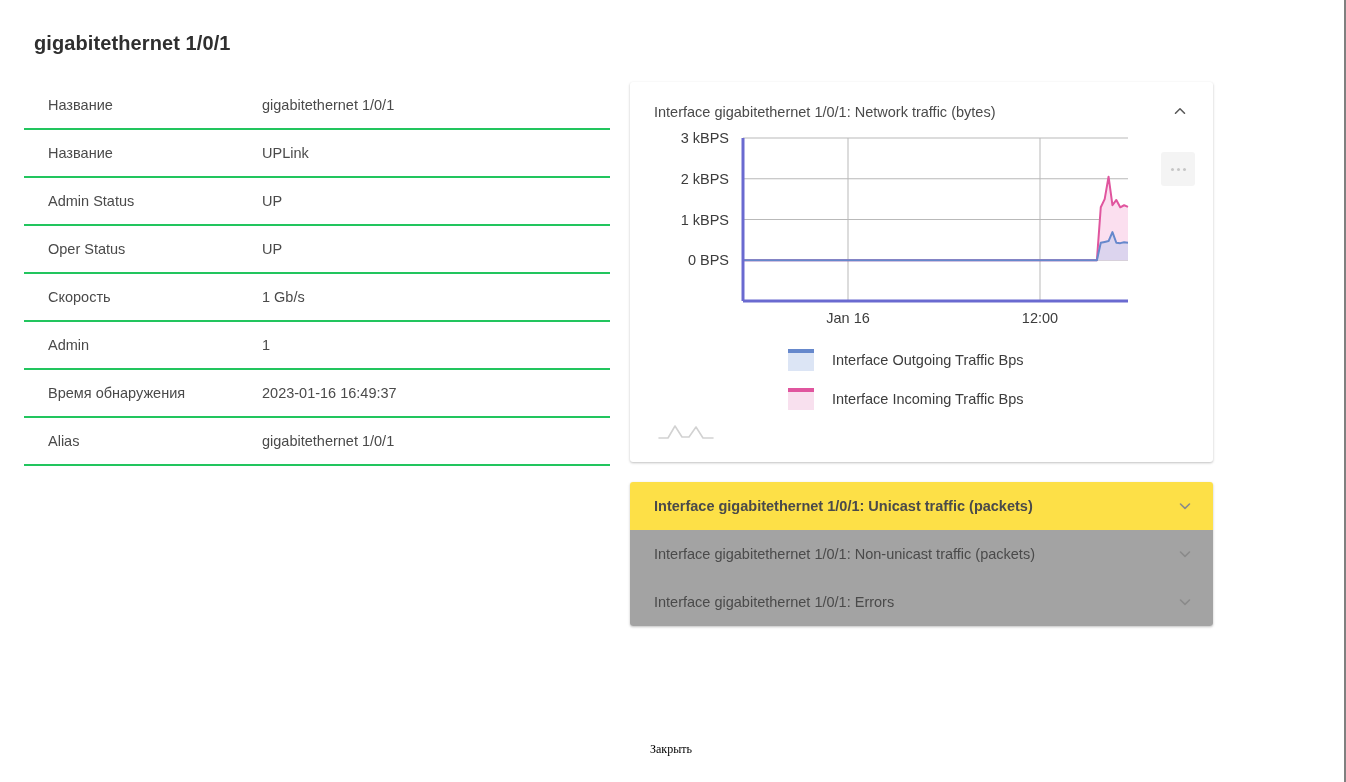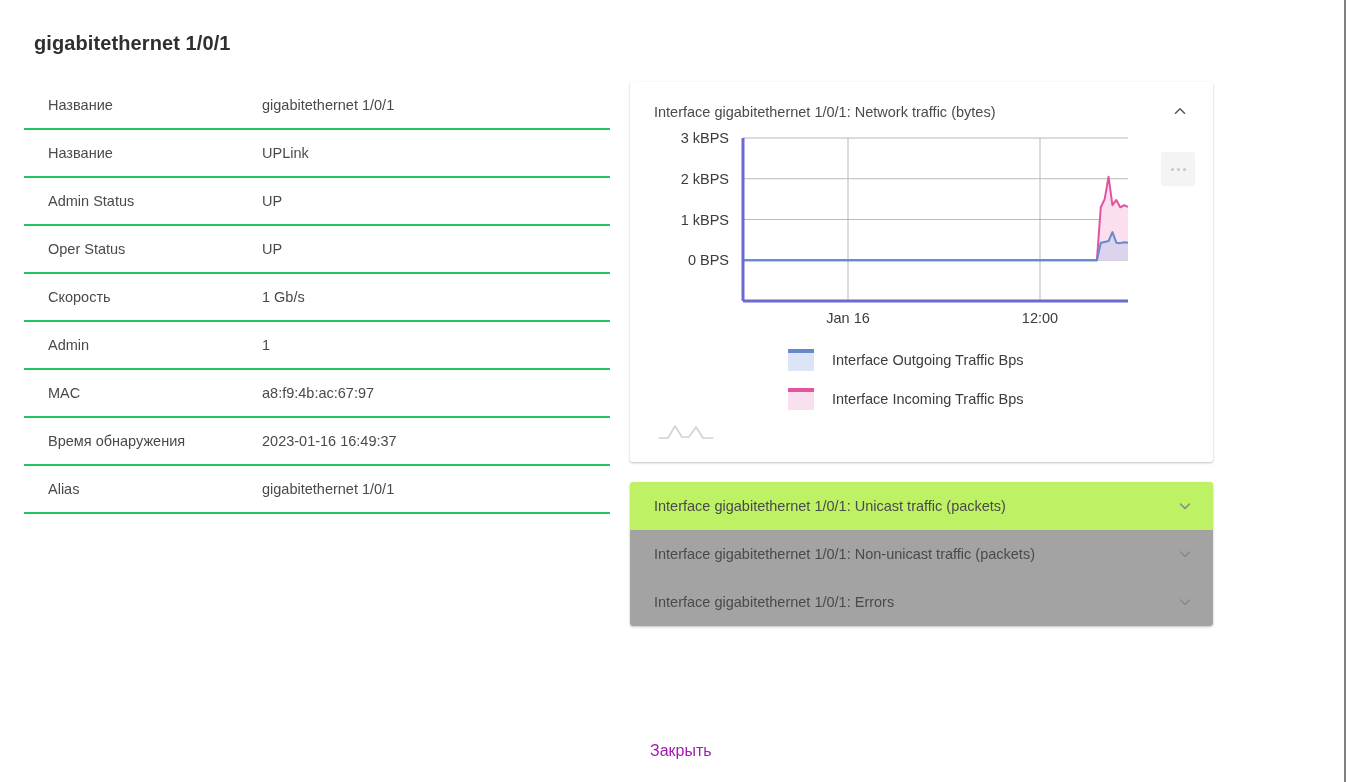--- a/index.html
+++ b/index.html
@@ -142,41 +142,41 @@
   }
   .accordion-row {
     position: relative;
     height: 48px;
     display: flex;
     align-items: center;
     padding: 0 24px;
     background: #a3a3a3;
     cursor: pointer;
   }
-  .accordion-row.active { background: #bef264; }
+  .accordion-row.active { background: #fde047; font-weight: bold; }
   .accordion-label {
     font-size: 14.5px;
     color: #4a4a4a;
   }
   .accordion-chevron {
     position: absolute;
     right: 20px; top: 50%;
     transform: translateY(-50%);
     display: flex; align-items: center; justify-content: center;
   }
 
   .close-btn {
     position: absolute;
     left: 644px; top: 738px;
-    font-size: 16px;
-    color: #a21caf;
+    font-size: 12px;
+    color: #000000;
     background: transparent;
     border: none;
     padding: 4px 6px;
-    font-family: Liberation Sans, sans-serif;
+    font-family: Liberation Serif, serif;
     cursor: pointer;
   }
 </style>
 </head>
 <body>
 
 <div class="viewport-edge"></div>
 
 <div class="page-title">gigabitethernet 1/0/1</div>
 
@@ -197,24 +197,20 @@
       <div class="info-label">Oper Status</div>
       <div class="info-value">UP</div>
     </div>
     <div class="info-row">
       <div class="info-label">Скорость</div>
       <div class="info-value">1 Gb/s</div>
     </div>
     <div class="info-row">
       <div class="info-label">Admin</div>
       <div class="info-value">1</div>
-    </div>
-    <div class="info-row">
-      <div class="info-label">MAC</div>
-      <div class="info-value">a8:f9:4b:ac:67:97</div>
     </div>
     <div class="info-row">
       <div class="info-label">Время обнаружения</div>
       <div class="info-value">2023-01-16 16:49:37</div>
     </div>
     <div class="info-row">
       <div class="info-label">Alias</div>
       <div class="info-value">gigabitethernet 1/0/1</div>
     </div>
   </div>

